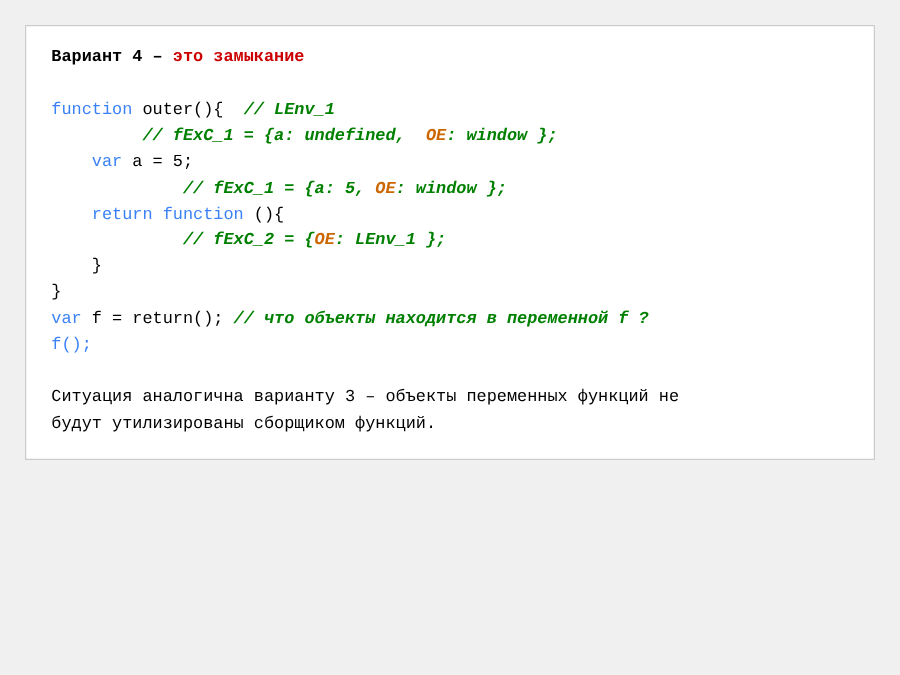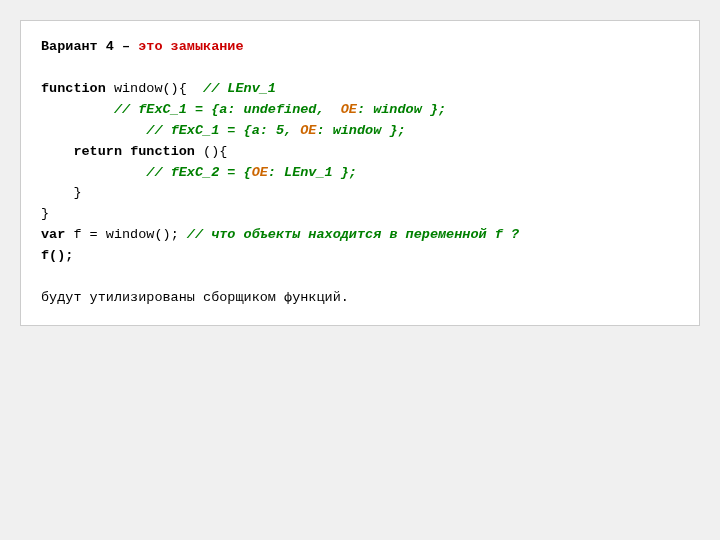--- a/index.html
+++ b/index.html
@@ -32,60 +32,62 @@
       white-space: pre;
       display: block;
     }
 
     .line-empty {
       display: block;
       height: 1.55em;
     }
 
     
-    .blue { color: #000000; font-weight: bold; text-align: right; }
+    .blue { color: #3b82f6; font-weight: normal; text-align: right; }
     .green-comment { color: #008000; font-style: italic; font-weight: bold; }
     .orange { color: #cc6600; margin-top: 30px; }
     .black { color: #000000; }
     .red-heading { color: #cc0000; font-weight: bold; }
     .bold-black { color: #000000; font-weight: bold; }
 
     .heading-line {
       display: block;
       white-space: pre;
     }
   </style>
 </head>
 <body>
 
 <div class="code-container">
 
   <span class="heading-line"><span class="bold-black">Вариант 4 – </span><span class="red-heading">это замыкание</span></span>
 
   <span class="line-empty"></span>
 
-  <span class="line"><span class="blue">function</span><span class="black"> window(){  </span><span class="green-comment">// LEnv_1</span></span>
+  <span class="line"><span class="blue">function</span><span class="black"> outer(){  </span><span class="green-comment">// LEnv_1</span></span>
 
   <span class="line"><span class="black">         </span><span class="green-comment">// fExC_1 = {a: undefined,  <span class="orange">OE</span>: window };</span></span>
 
+  <span class="line"><span class="black">    </span><span class="blue">var</span><span class="black"> a = 5;</span></span>
 
   <span class="line"><span class="black">             </span><span class="green-comment">// fExC_1 = {a: 5, <span class="orange">OE</span>: window };</span></span>
 
   <span class="line"><span class="black">    </span><span class="blue">return</span><span class="black"> </span><span class="blue">function</span><span class="black"> (){</span></span>
 
   <span class="line"><span class="black">             </span><span class="green-comment">// fExC_2 = {<span class="orange">OE</span>: LEnv_1 };</span></span>
 
 
   <span class="line"><span class="black">    }</span></span>
 
   <span class="line"><span class="black">}</span></span>
 
-  <span class="line"><span class="blue">var</span><span class="black"> f = window(); </span><span class="green-comment">// что объекты находится в переменной f ?</span></span>
+  <span class="line"><span class="blue">var</span><span class="black"> f = return(); </span><span class="green-comment">// что объекты находится в переменной f ?</span></span>
 
   <span class="line"><span class="blue">f();</span></span>
 
   <span class="line-empty"></span>
 
 
+  <span class="line"><span class="black">Ситуация аналогична варианту 3 – объекты переменных функций не</span></span>
 
   <span class="line"><span class="black">будут утилизированы сборщиком функций.</span></span>
 
 </div>
 
 </body></html>

